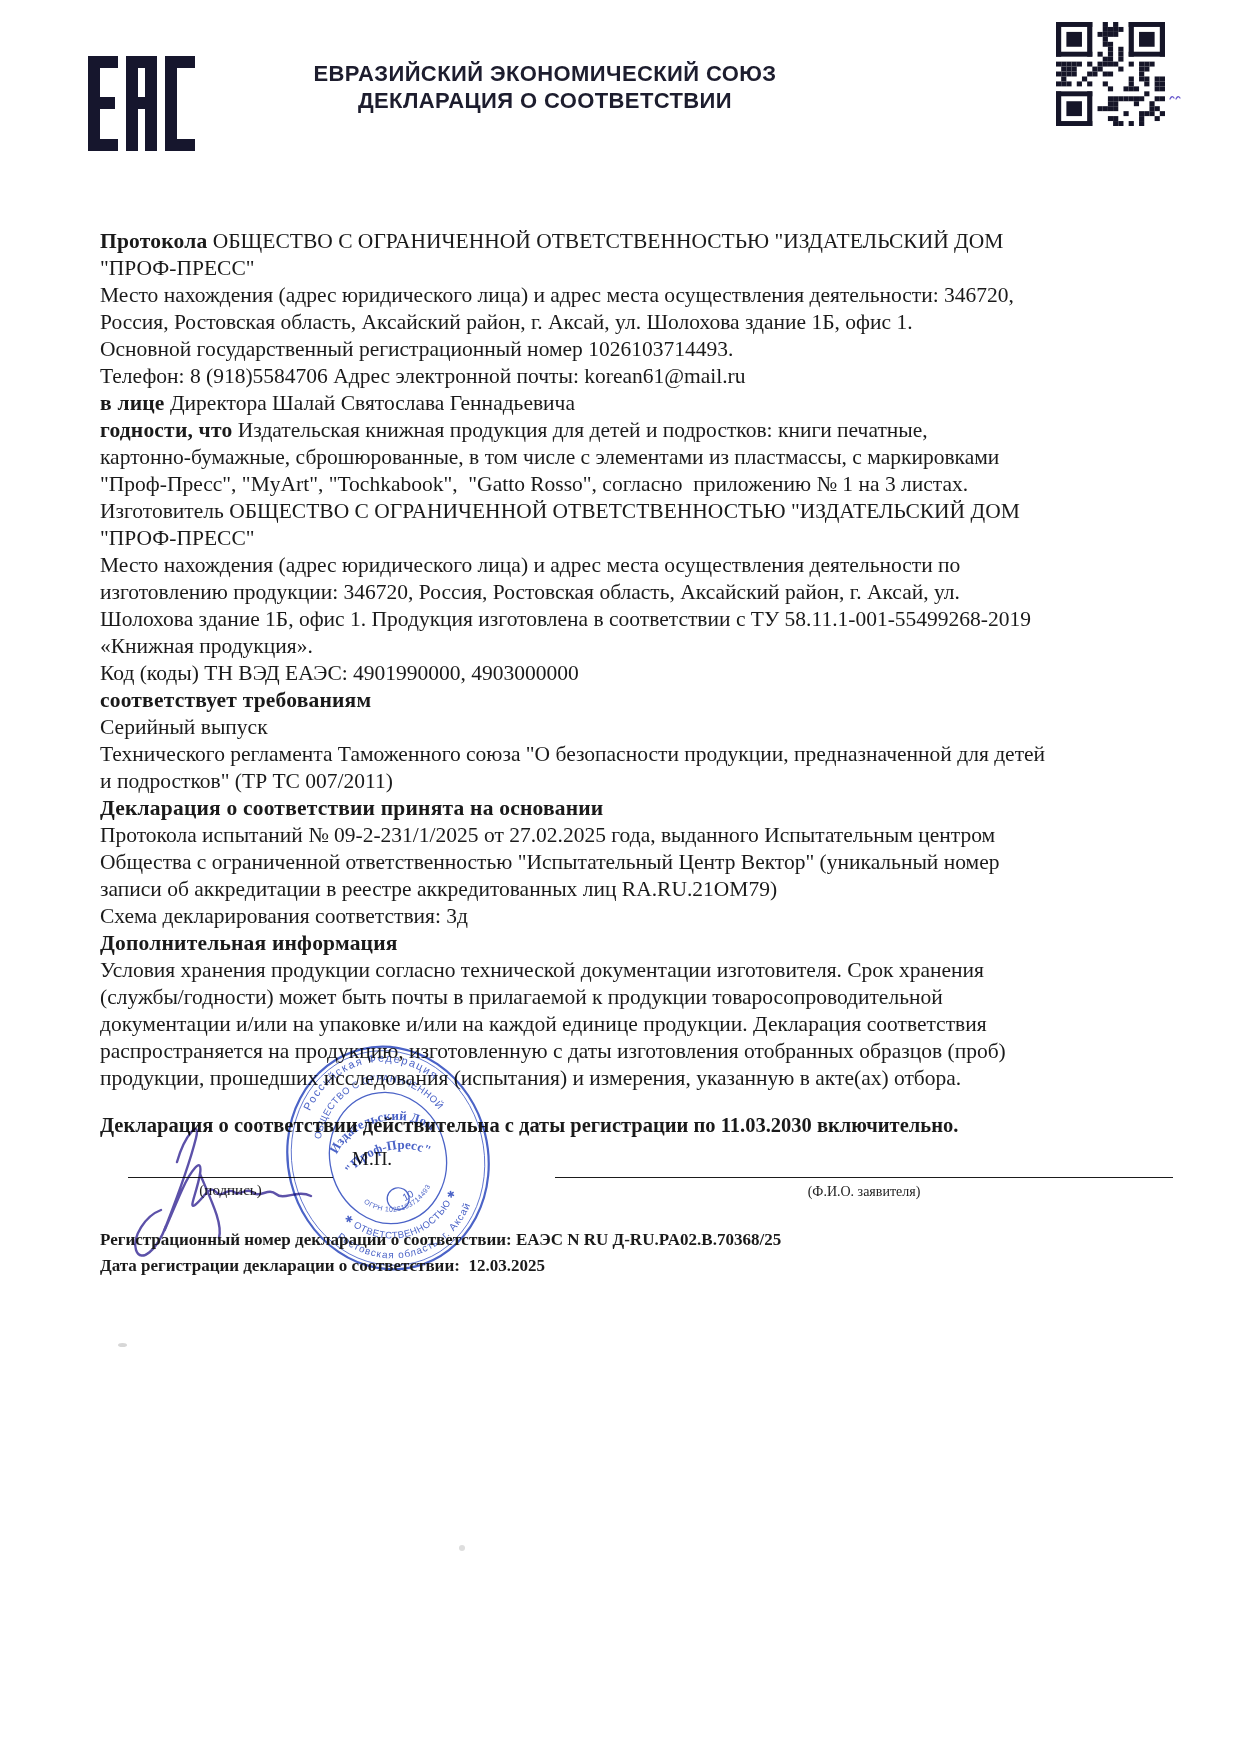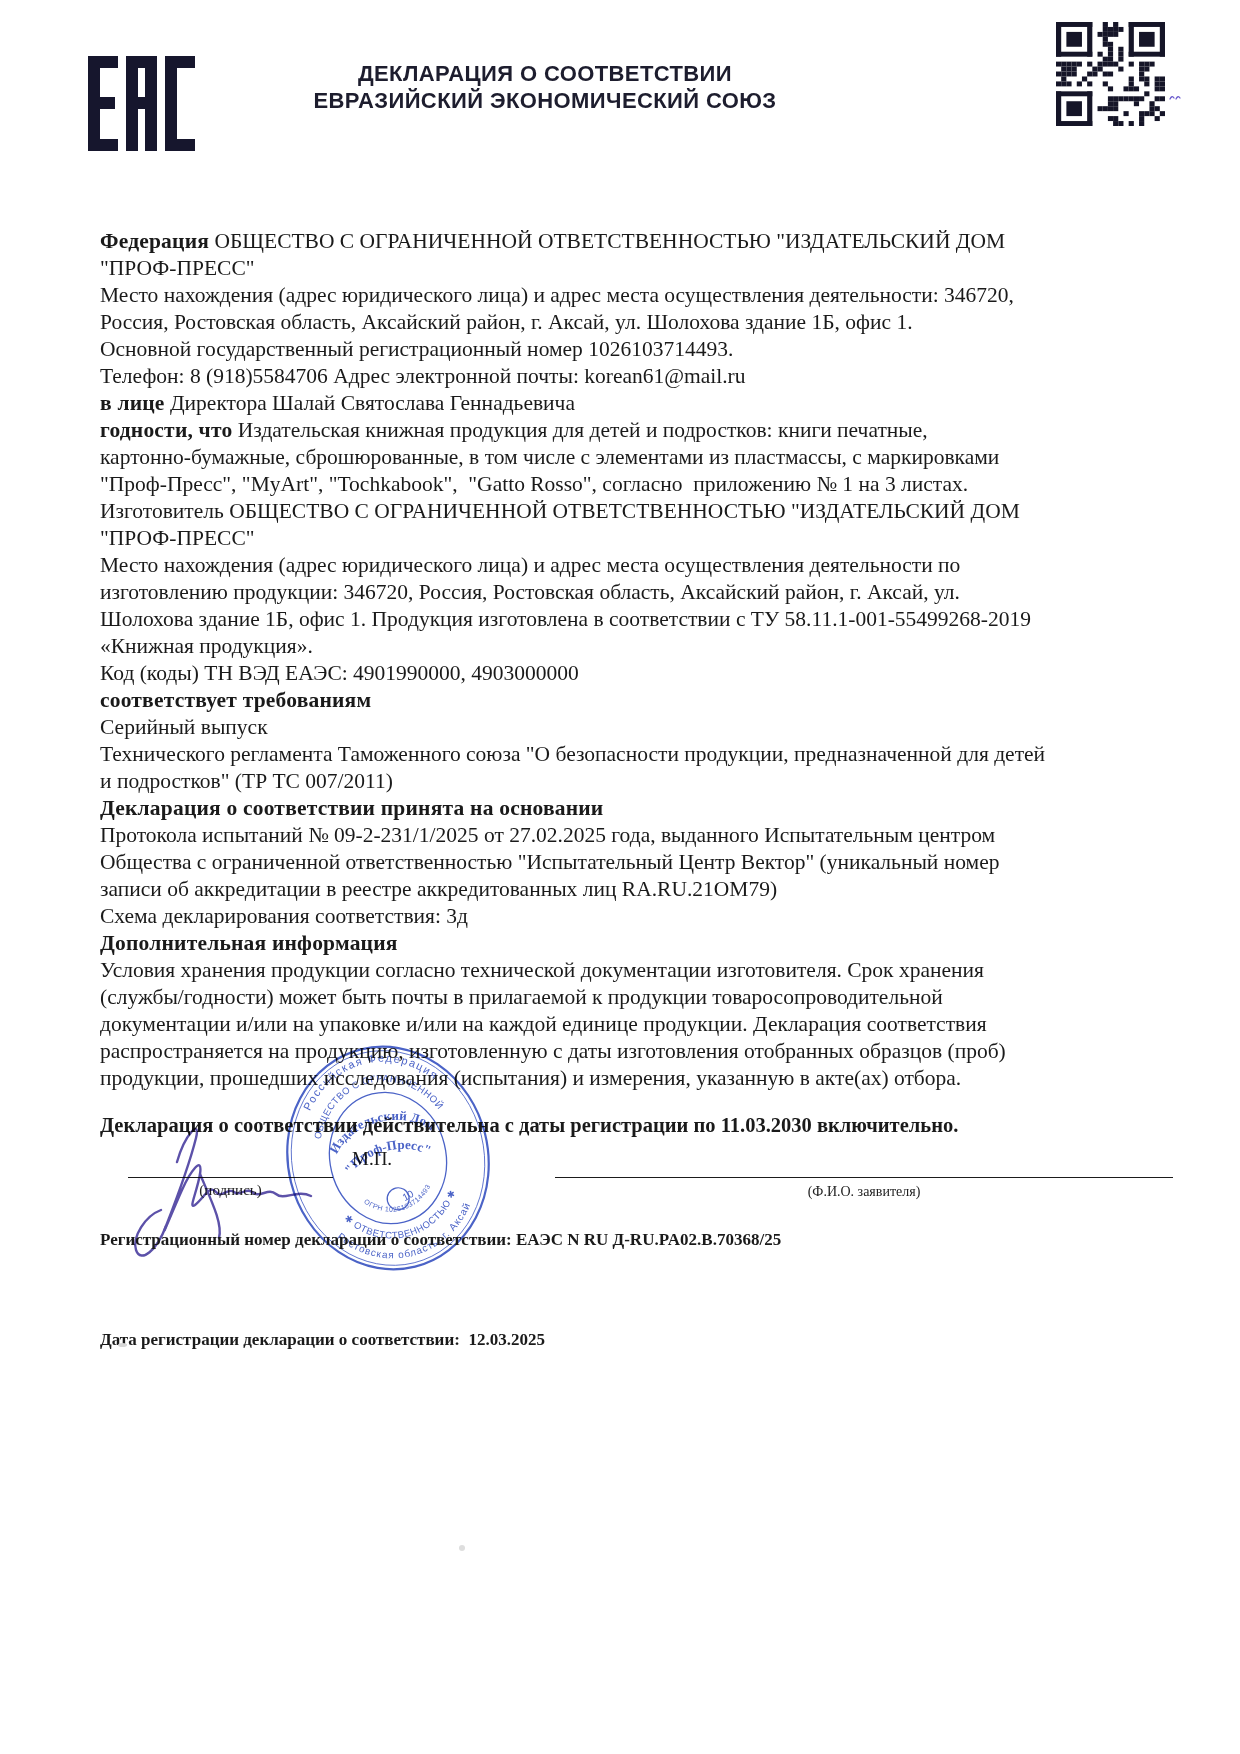--- a/index.html
+++ b/index.html
@@ -43,21 +43,21 @@
   .sig-caption.fio{left:555px; top:1184px; width:618px; font-size:14px;}
   .mp-label{position:absolute; left:352px; top:1148px; font-size:19px;}
   .signature-svg{position:absolute; left:115px; top:1112px; mix-blend-mode:multiply;}
   .stamp-svg{position:absolute; left:280px; top:1040px; mix-blend-mode:multiply; opacity:.92;}
   
   .reg-line{
     position:absolute; left:100px; width:1080px;
     font-size:17px; font-weight:bold; white-space:pre;
   }
   .reg-line.number{top:1230px;}
-  .reg-line.date{top:1330px;font-family:Liberation Serif, serif;}
+  .reg-line.date{top:1256px;font-family:Liberation Serif, serif;}
   
   .speck{position:absolute; border-radius:50%;}
   .speck.s1{left:118px; top:1343px; width:9px; height:4px; background:#d7d7d7;}
   .speck.s2{left:459px; top:1545px; width:6px; height:6px; background:#dedede;}
 </style>
 </head>
 <body>
 
 <div class="page">
 
@@ -71,22 +71,22 @@
       <rect x="57" y="0" width="12" height="95"></rect>
       <rect x="38" y="0" width="31" height="12"></rect>
       <rect x="44" y="41" width="19" height="12"></rect>
       <rect x="77" y="0" width="12" height="95"></rect>
       <rect x="77" y="0" width="30" height="12"></rect>
       <rect x="77" y="83" width="30" height="12"></rect>
     </g>
   </svg>
 
   <div class="title-block">
+    <div>ЕВРАЗИЙСКИЙ ЭКОНОМИЧЕСКИЙ СОЮЗ</div>
     <div>ДЕКЛАРАЦИЯ О СООТВЕТСТВИИ</div>
-    <div>ЕВРАЗИЙСКИЙ ЭКОНОМИЧЕСКИЙ СОЮЗ</div>
   </div>
 
   <svg class="qr" id="qr-svg" width="109" height="104" viewBox="0 0 105 105" preserveAspectRatio="none">
       <rect x="0" y="0" width="35" height="5" fill="#151528"></rect>
       <rect x="0" y="30" width="35" height="5" fill="#151528"></rect>
       <rect x="0" y="0" width="5" height="35" fill="#151528"></rect>
       <rect x="30" y="0" width="5" height="35" fill="#151528"></rect>
       <rect x="10" y="10" width="15" height="15" fill="#151528"></rect>
       <rect x="70" y="0" width="35" height="5" fill="#151528"></rect>
       <rect x="70" y="30" width="35" height="5" fill="#151528"></rect>
@@ -206,21 +206,21 @@
       <rect x="60" y="100" width="5" height="5" fill="#151528"></rect>
       <rect x="70" y="100" width="5" height="5" fill="#151528"></rect>
       <rect x="80" y="100" width="5" height="5" fill="#151528"></rect>
     </svg>
 
   <svg class="ink-mark" width="12" height="8" viewBox="0 0 12 8">
     <path d="M1,5 Q3,1 5,4 M7,5 Q9,1 11,4" stroke="#6a5acd" stroke-width="1.3" fill="none" stroke-linecap="round"></path>
   </svg>
 
   <div class="body-text" id="body-lines">
-      <div class="line"><b>Федерация</b> ОБЩЕСТВО С ОГРАНИЧЕННОЙ ОТВЕТСТВЕННОСТЬЮ "ИЗДАТЕЛЬСКИЙ ДОМ</div>
+      <div class="line"><b>Протокола</b> ОБЩЕСТВО С ОГРАНИЧЕННОЙ ОТВЕТСТВЕННОСТЬЮ "ИЗДАТЕЛЬСКИЙ ДОМ</div>
       <div class="line">"ПРОФ-ПРЕСС"</div>
       <div class="line">Место нахождения (адрес юридического лица) и адрес места осуществления деятельности: 346720,</div>
       <div class="line">Россия, Ростовская область, Аксайский район, г. Аксай, ул. Шолохова здание 1Б, офис 1.</div>
       <div class="line">Основной государственный регистрационный номер 1026103714493.</div>
       <div class="line">Телефон: 8 (918)5584706 Адрес электронной почты: korean61@mail.ru</div>
       <div class="line"><b>в лице</b> Директора Шалай Святослава Геннадьевича</div>
       <div class="line"><b>годности, что</b> Издательская книжная продукция для детей и подростков: книги печатные,</div>
       <div class="line">картонно-бумажные, сброшюрованные, в том числе с элементами из пластмассы, с маркировками</div>
       <div class="line">"Проф-Пресс", "MyArt", "Tochkabook",  "Gatto Rosso", согласно  приложению № 1 на 3 листах.</div>
       <div class="line">Изготовитель ОБЩЕСТВО С ОГРАНИЧЕННОЙ ОТВЕТСТВЕННОСТЬЮ "ИЗДАТЕЛЬСКИЙ ДОМ</div>

